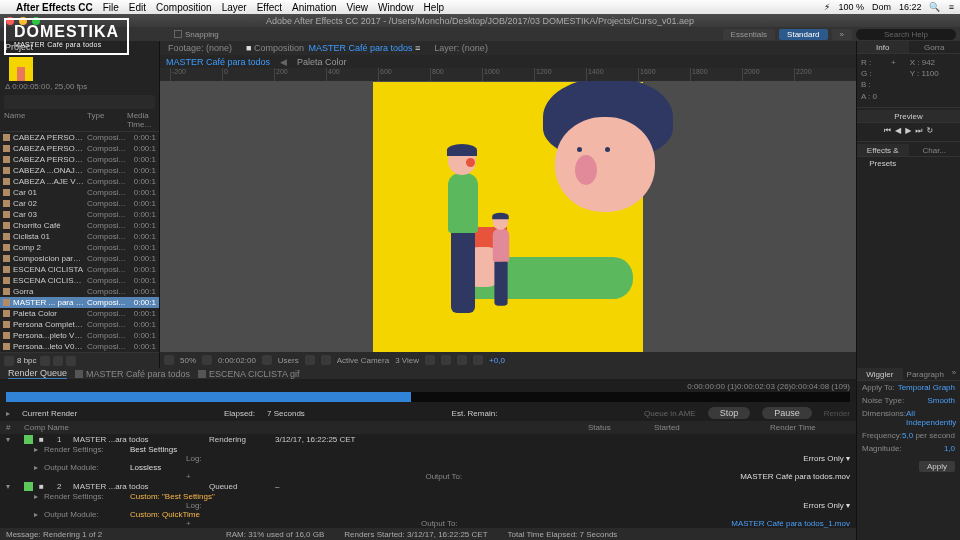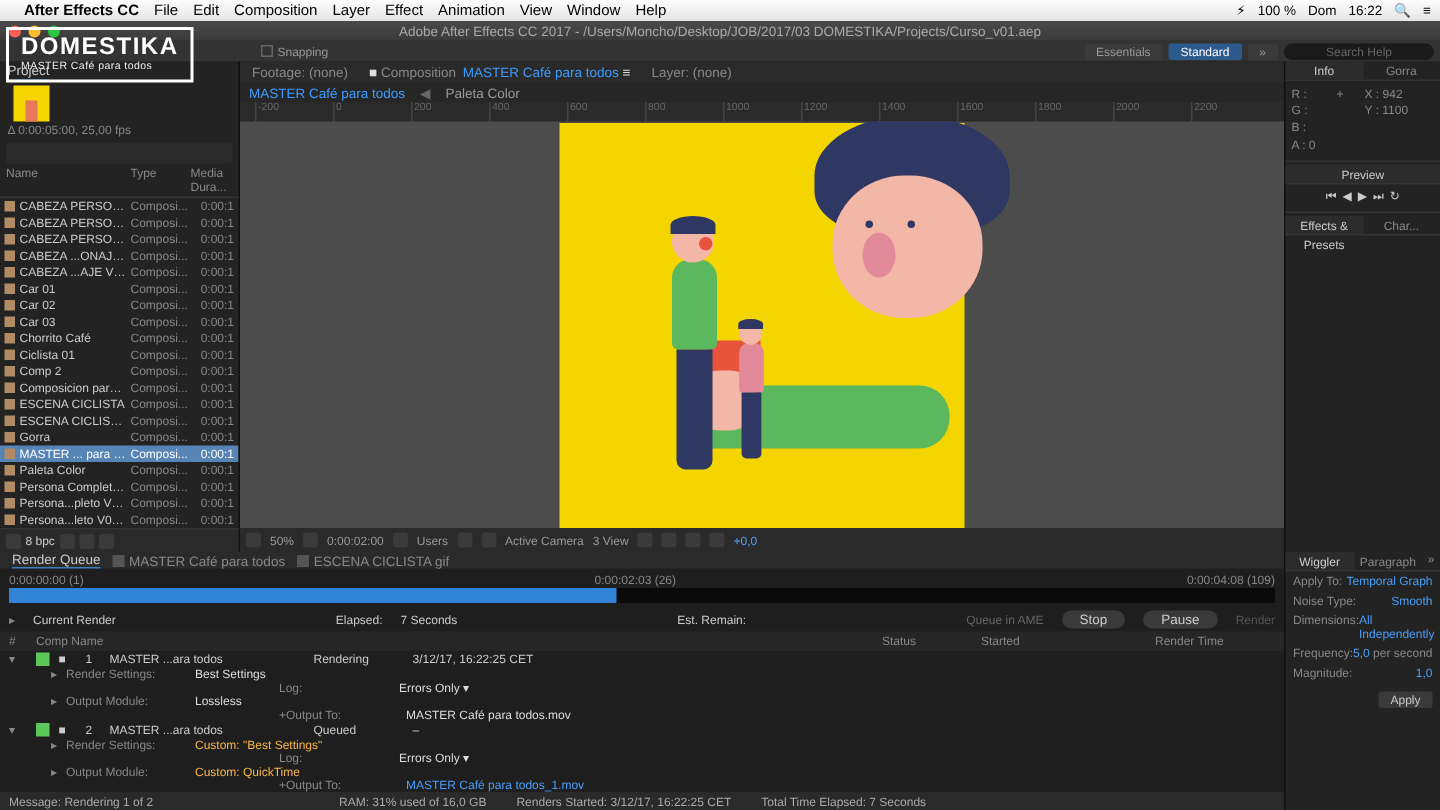--- a/index.html
+++ b/index.html
@@ -81,21 +81,21 @@
   .rp-sub{padding-left:10px;}
 
   
   .bottom { height: 172px; background:#1e1e1e; display:flex; }
   .rq-main { flex:1; display:flex; flex-direction:column; }
   .rq-tabs { height:13px; display:flex; align-items:center; gap:8px; padding:0 8px; font-size:9px; background:#2a2a2a;}
   .rq-tab{color:#888; display:flex; align-items:center; gap:3px;}
   .rq-tab.active{color:#ccc; border-bottom:1.5px solid #3c7dbf;}
   .rq-tab .ico{width:8px;height:8px;background:#555;}
   .progress-area{padding:3px 6px;}
-  .progress-times{display:flex; justify-content:space-between; color:#888; font-size:8px; margin-bottom:1px;}
+  .progress-times{display:flex; justify-content:flex-end; color:#888; font-size:8px; margin-bottom:1px;}
   .progress-bar{height:10px;background:#0a0a0a; position:relative;}
   .progress-fill{height:100%;background:#3083d6;width:48%;}
   .est-row{display:flex;align-items:center;gap:12px;padding:2px 6px;font-size:8px;color:#ccc;}
   .est-row .sp{flex:1;}
   .btn{background:#3a3a3a;border-radius:8px;padding:1px 12px;color:#ccc;font-size:9px;}
   .rq-head{display:flex;padding:2px 6px;font-size:8px;color:#888;background:#262626;gap:6px;}
   .rq-head span:nth-child(1){width:12px;}
   .rq-head span:nth-child(2){flex:1;}
   .rq-head span:nth-child(3){width:60px;}
   .rq-head span:nth-child(4){width:110px;}
@@ -105,21 +105,21 @@
   .chk{width:9px;height:9px;border:1px solid #555;background:#333;}
   .chk.on{background:#5cc85c;border:none;}
   .twirl{color:#888;}
   .rq-row .name{flex:0 0 130px;}
   .rq-row .tw{width:12px;}
   .rq-indent{padding-left:28px;display:flex;gap:6px;}
   .rq-label{color:#888;width:80px;}
   .rq-val{color:#ddd;}
   .rq-val.link{color:#f9b84a;}
   .rq-val.blue{color:#4a9ff9;}
-  .rq-logrow{padding-left:180px;display:flex;gap:0;}
+  .rq-logrow{padding-left:180px;display:flex;gap:0;justify-content:space-between;}
   .rq-footer{margin-top:auto;height:14px;background:#2a2a2a;display:flex;align-items:center;padding:0 6px;font-size:8px;color:#aaa;gap:20px;}
   .rq-footer .m1{width:200px;}
 
   .rq-side { width:104px; border-left:1px solid #111; background:#232323; display:flex; flex-direction:column; font-size:8px;}
   .rq-side-row{display:flex; justify-content:space-between; padding:2px 5px;}
   .rq-side .lbl{color:#888;}
   .rq-side .val{color:#4a9ff9;}
   .apply-btn{margin:6px 5px 0 auto;background:#3a3a3a;padding:1px 8px;border-radius:2px;}
 
   
@@ -209,21 +209,21 @@
     <div style="display:flex;align-items:center;gap:4px;padding:0 4px;">
       <div class="thumb">
           <div class="thumb-inner"></div>
         </div>
     </div>
     <div class="proj-info">Δ 0:00:05:00, 25,00 fps</div>
     <div class="proj-search"></div>
     <div class="proj-cols">
       <span>Name</span>
       <span style="width:40px">Type</span>
-      <span style="width:28px">Media Dura...</span>
+      <span style="width:28px">Media Time...</span>
     </div>
     <div class="proj-list" id="proj-list">
         <div class="proj-row">
           <span class="proj-icon"></span>
           <span class="proj-name">CABEZA PERSONAJE Bici</span>
           <span class="proj-type">Composi...</span>
           <span class="proj-dur">0:00:1</span>
         </div>
         <div class="proj-row">
           <span class="proj-icon"></span>

